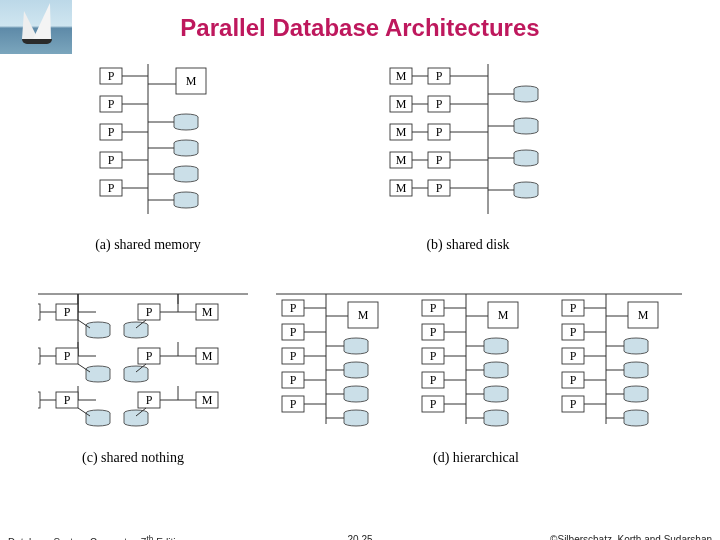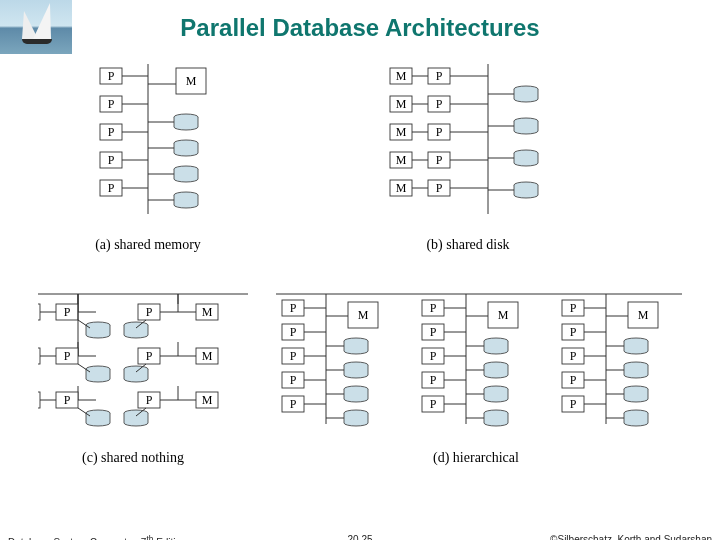--- a/index.html
+++ b/index.html
@@ -30,21 +30,21 @@
     border-bottom: 28px solid #eeeeee;
     border-left: 2px solid transparent;
     border-right: 14px solid transparent;
     top: 11px; left: 22px;
   }
   .hull { position:absolute; width:30px; height:5px; background:#2a2a2a; top:39px; left:22px; border-radius:0 0 5px 5px; }
   .title {
     position: absolute; top: 14px; left: 0; width: 100%;
     text-align: center;
     font-family: Arial, Helvetica, sans-serif;
-    font-weight: bold; color: #0f766e; font-size: 24px;
+    font-weight: bold; color: #be185d; font-size: 24px;
   }
   .figs {
     position: absolute;
     top: 64px; left: 38px; width: 644px; height: 440px;
   }
   svg { display:block; }
   .boxlbl { font-family:"Times New Roman",serif; font-size:12px; }
   .caption { font-family:"Times New Roman",serif; font-size:14px; }
   .footer {
     position: absolute; bottom: 6px; left: 0; width: 100%;

